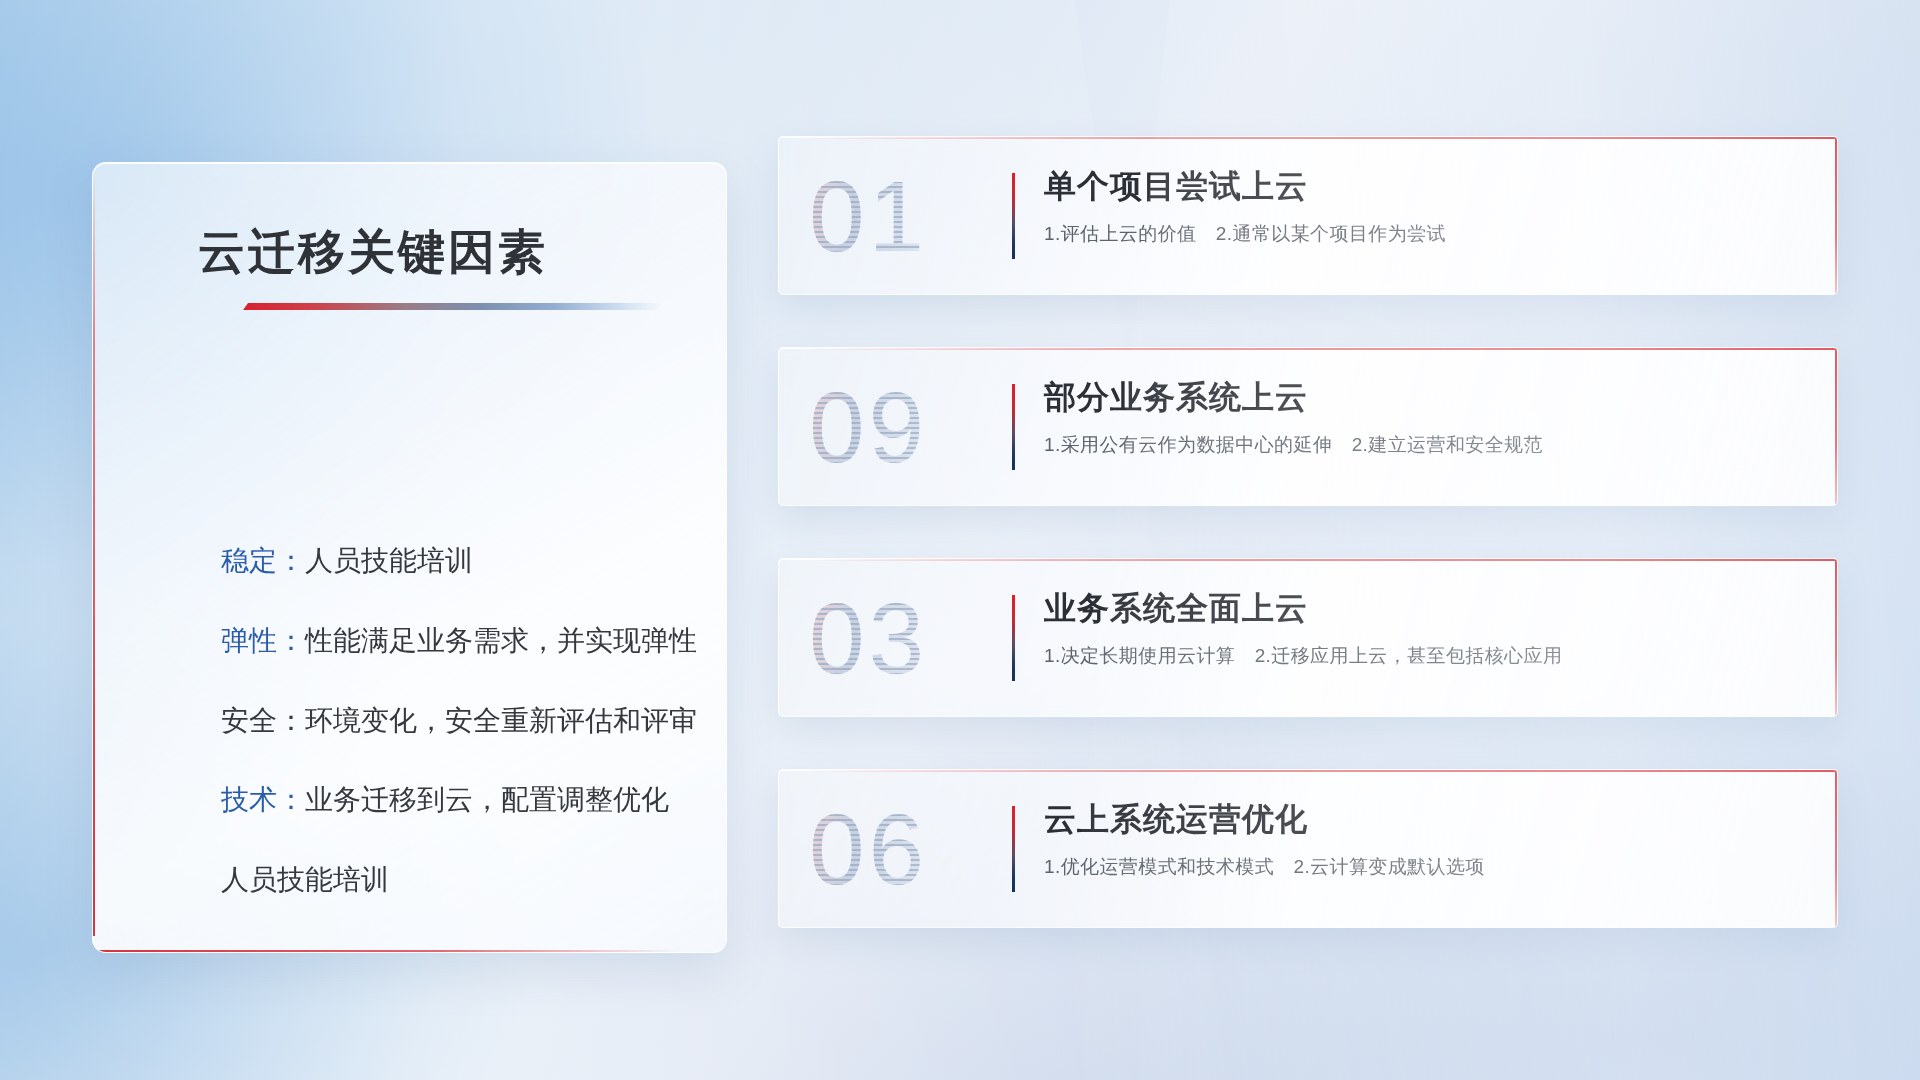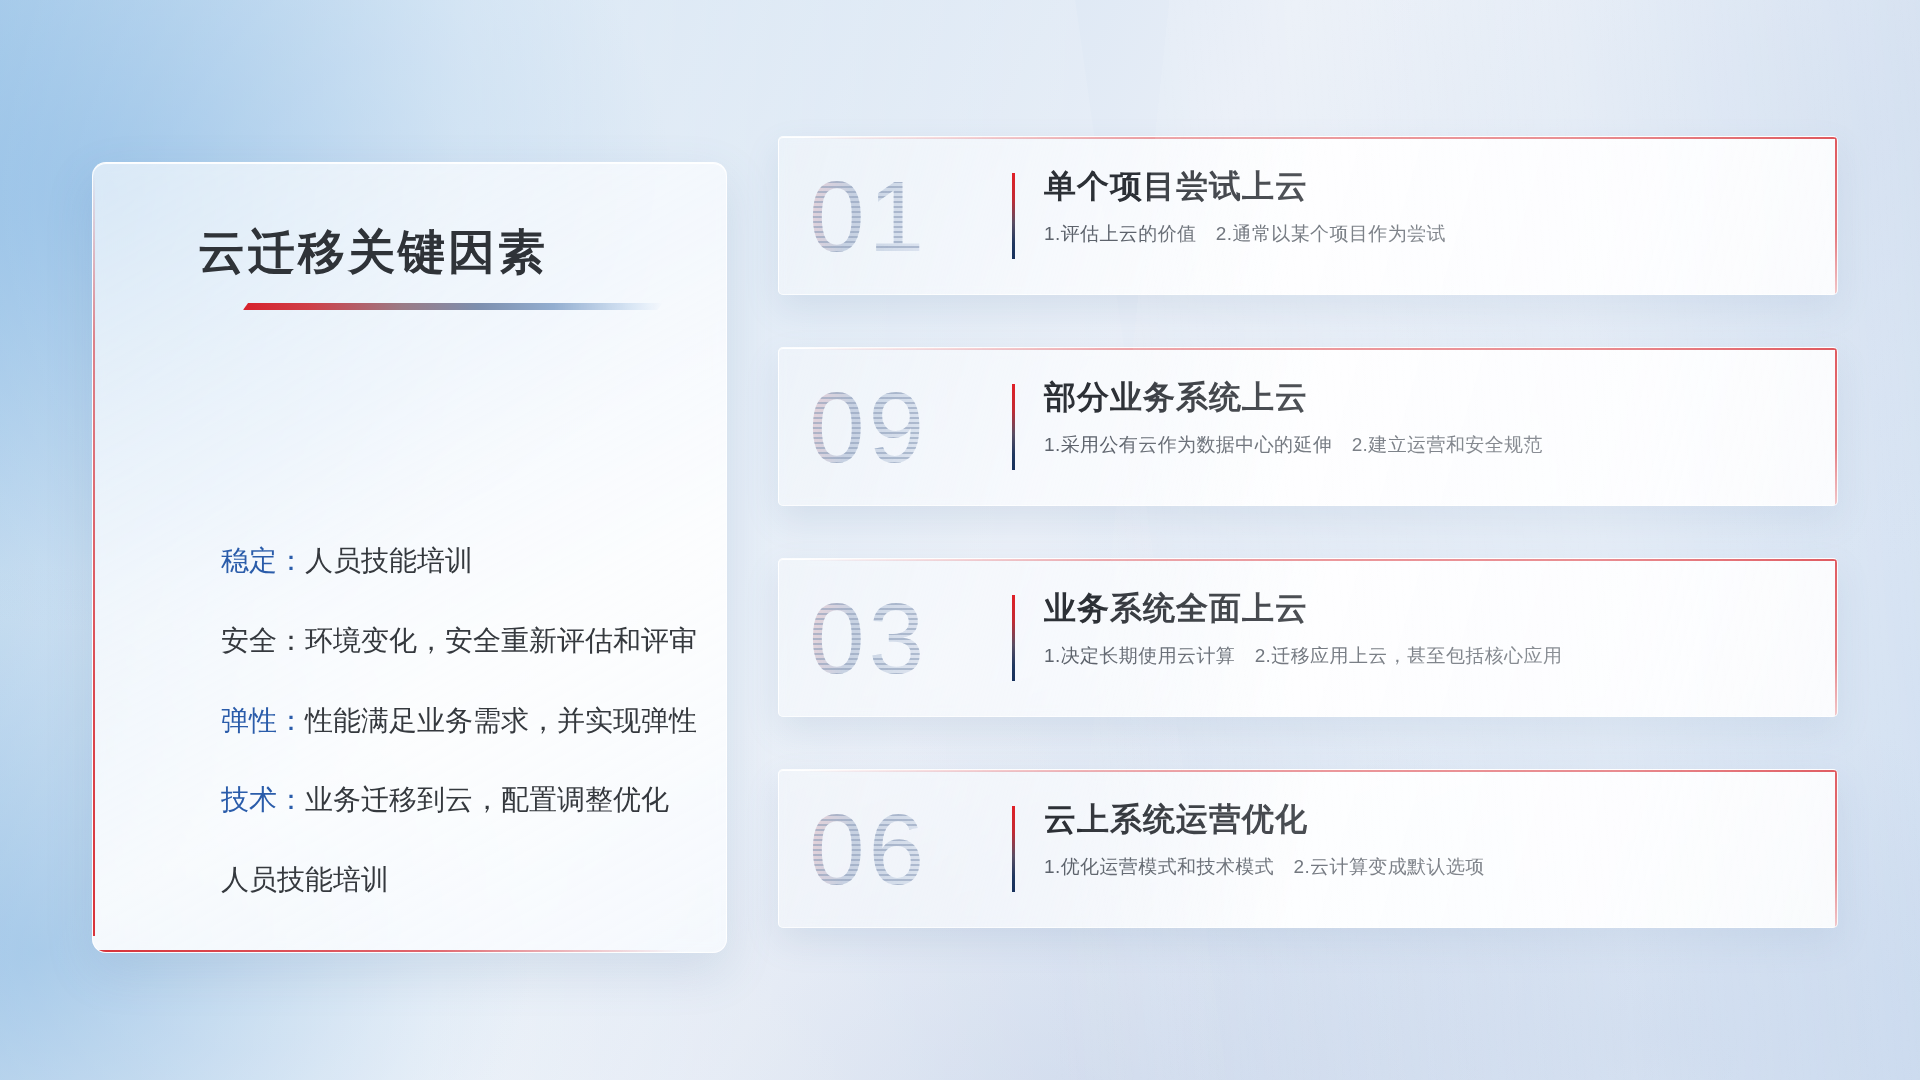--- a/index.html
+++ b/index.html
@@ -220,24 +220,24 @@
     <div class="edge-red-bottom"></div>
 
     <div class="left-title">云迁移关键因素</div>
     <div class="left-title-rule"></div>
 
     <div class="left-list">
       <div class="row">
         <span class="k">稳定：</span><span class="v">人员技能培训</span>
       </div>
       <div class="row">
+        <span class="k">弹性：</span><span class="v">性能满足业务需求，并实现弹性</span>
+      </div>
+      <div class="row">
         <span class="k neutral">安全：</span><span class="v">环境变化，安全重新评估和评审</span>
-      </div>
-      <div class="row">
-        <span class="k">弹性：</span><span class="v">性能满足业务需求，并实现弹性</span>
       </div>
       <div class="row">
         <span class="k">技术：</span><span class="v">业务迁移到云，配置调整优化</span>
       </div>
       <div class="row cont">人员技能培训</div>
     </div>
   </div>
 
   <div class="steps">
 

